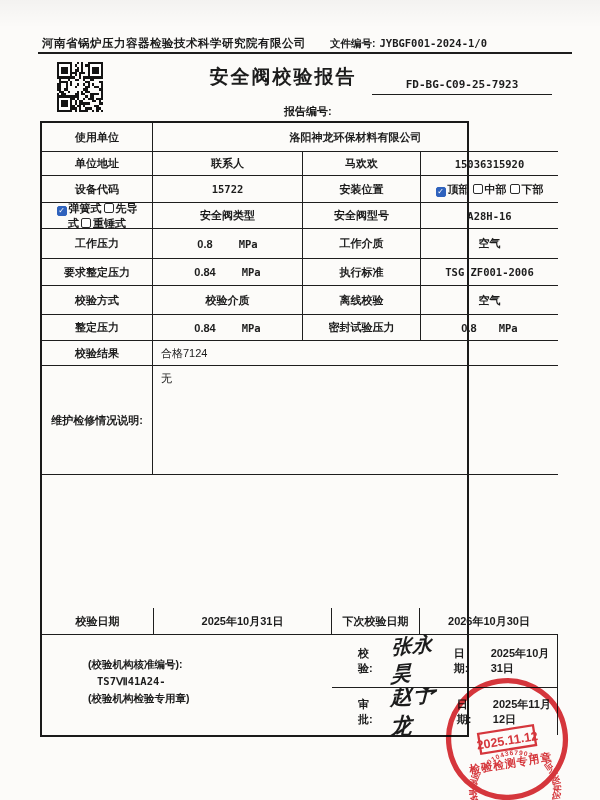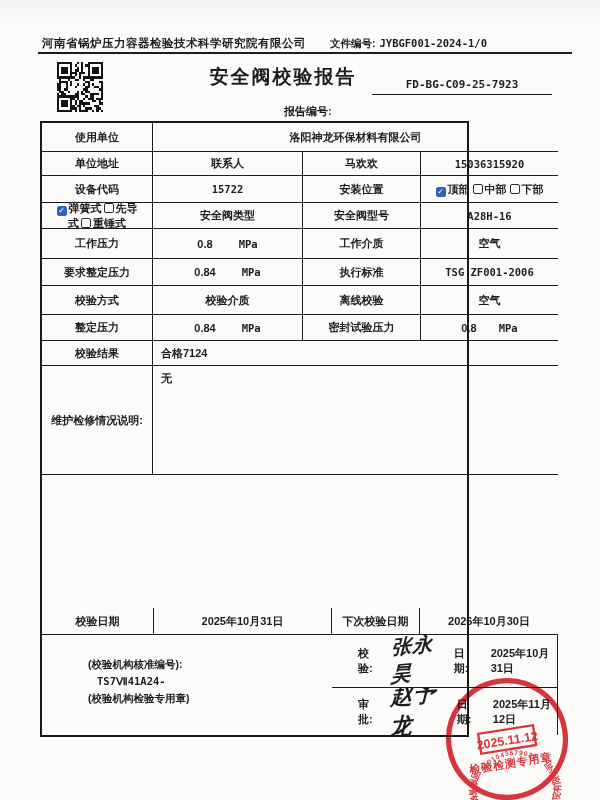--- a/index.html
+++ b/index.html
@@ -36,21 +36,21 @@
   .c{border-right:1.4px solid #1e1e1e;border-bottom:1.4px solid #1e1e1e;
      box-sizing:border-box;overflow:hidden;}
   .c.lastcol{border-right:none;}
   .c.nobot{border-bottom:none;}
   .lbl{display:flex;align-items:center;justify-content:center;text-align:center;
        font-size:11px;font-weight:700;}
   .val{display:flex;align-items:center;justify-content:center;text-align:center;
        font-size:11px;font-weight:600;}
   .val.mono{font-family:"DejaVu Sans Mono",monospace;font-size:10.5px;font-weight:700;}
   .val.tl{align-items:flex-start;justify-content:flex-start;text-align:left;
-       padding:5px 8px;font-weight:700;}
+       padding:5px 8px;font-weight:400;}
   .span3{grid-column:2 / 5;}
   .pair{display:flex;justify-content:center;align-items:center;gap:26px;}
   .pair .u{font-family:"DejaVu Sans Mono",monospace;font-size:10.5px;font-weight:700;}
   
   .cbgroup{display:block;text-align:center;line-height:1.3;padding:3px 12px;
        font-size:11px;font-weight:600;align-self:center;width:100%;box-sizing:border-box;}
   .cbgroup.tight{padding:3px 4px;}
   .box{display:inline-block;width:10px;height:10px;border:1.5px solid #2a2a2a;border-radius:2px;
        background:#fff;vertical-align:-1px;margin-right:2px;box-sizing:border-box;
        line-height:8px;text-align:center;}

